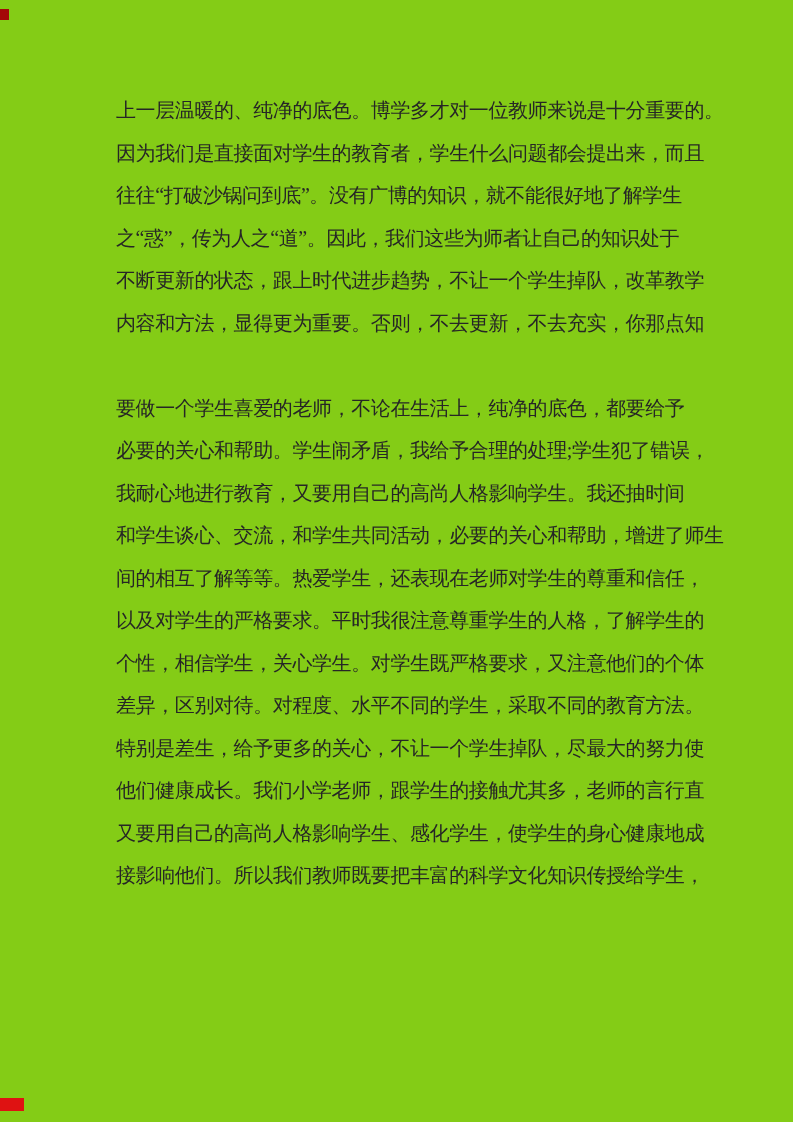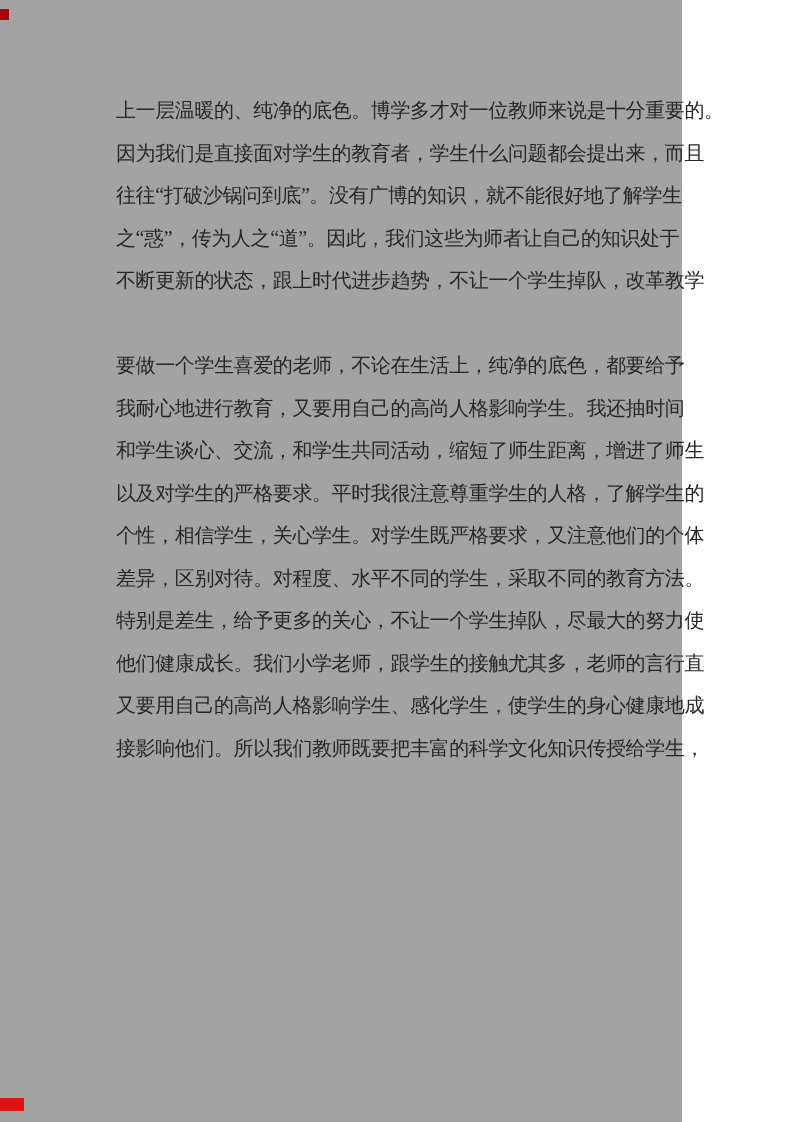--- a/index.html
+++ b/index.html
@@ -5,23 +5,23 @@
   * { margin: 0; padding: 0; box-sizing: border-box; }
   html, body {
     width: 793px;
     height: 1122px;
     background: #ffffff;
     overflow: hidden;
     font-family: "Liberation Serif", "DejaVu Serif", serif;
   }
   .page {
     position: relative;
-    width: 682px;
+    width: 793px;
     height: 1122px;
-    background: #a3a3a3;
+    background: #84cc16;
     font-family: Liberation Serif, serif;
   }
   .doc-text {
     position: absolute;
     left: 116px;
     top: 89px;
     width: 596px;
     color: #262626;
     font-size: 20px;
     letter-spacing: -0.4px;
@@ -57,25 +57,28 @@
 
   <div class="edge-artifact top"></div>
 
   <div class="doc-text">
     <div class="paragraph">
         <div class="text-line">上一层温暖的、纯净的底色。博学多才对一位教师来说是十分重要的。</div>
         <div class="text-line">因为我们是直接面对学生的教育者，学生什么问题都会提出来，而且</div>
         <div class="text-line">往往“打破沙锅问到底”。没有广博的知识，就不能很好地了解学生</div>
         <div class="text-line">之“惑”，传为人之“道”。因此，我们这些为师者让自己的知识处于</div>
         <div class="text-line">不断更新的状态，跟上时代进步趋势，不让一个学生掉队，改革教学</div>
+        <div class="text-line">内容和方法，显得更为重要。否则，不去更新，不去充实，你那点知</div>
       </div>
     <div class="paragraph">
         <div class="text-line">要做一个学生喜爱的老师，不论在生活上，纯净的底色，都要给予</div>
+        <div class="text-line">必要的关心和帮助。学生闹矛盾，我给予合理的处理;学生犯了错误，</div>
         <div class="text-line">我耐心地进行教育，又要用自己的高尚人格影响学生。我还抽时间</div>
-        <div class="text-line">和学生谈心、交流，和学生共同活动，缩短了师生距离，增进了师生</div>
+        <div class="text-line">和学生谈心、交流，和学生共同活动，必要的关心和帮助，增进了师生</div>
+        <div class="text-line">间的相互了解等等。热爱学生，还表现在老师对学生的尊重和信任，</div>
         <div class="text-line">以及对学生的严格要求。平时我很注意尊重学生的人格，了解学生的</div>
         <div class="text-line">个性，相信学生，关心学生。对学生既严格要求，又注意他们的个体</div>
         <div class="text-line">差异，区别对待。对程度、水平不同的学生，采取不同的教育方法。</div>
         <div class="text-line">特别是差生，给予更多的关心，不让一个学生掉队，尽最大的努力使</div>
         <div class="text-line">他们健康成长。我们小学老师，跟学生的接触尤其多，老师的言行直</div>
         <div class="text-line">又要用自己的高尚人格影响学生、感化学生，使学生的身心健康地成</div>
         <div class="text-line">接影响他们。所以我们教师既要把丰富的科学文化知识传授给学生，</div>
       </div>
   </div>
 

